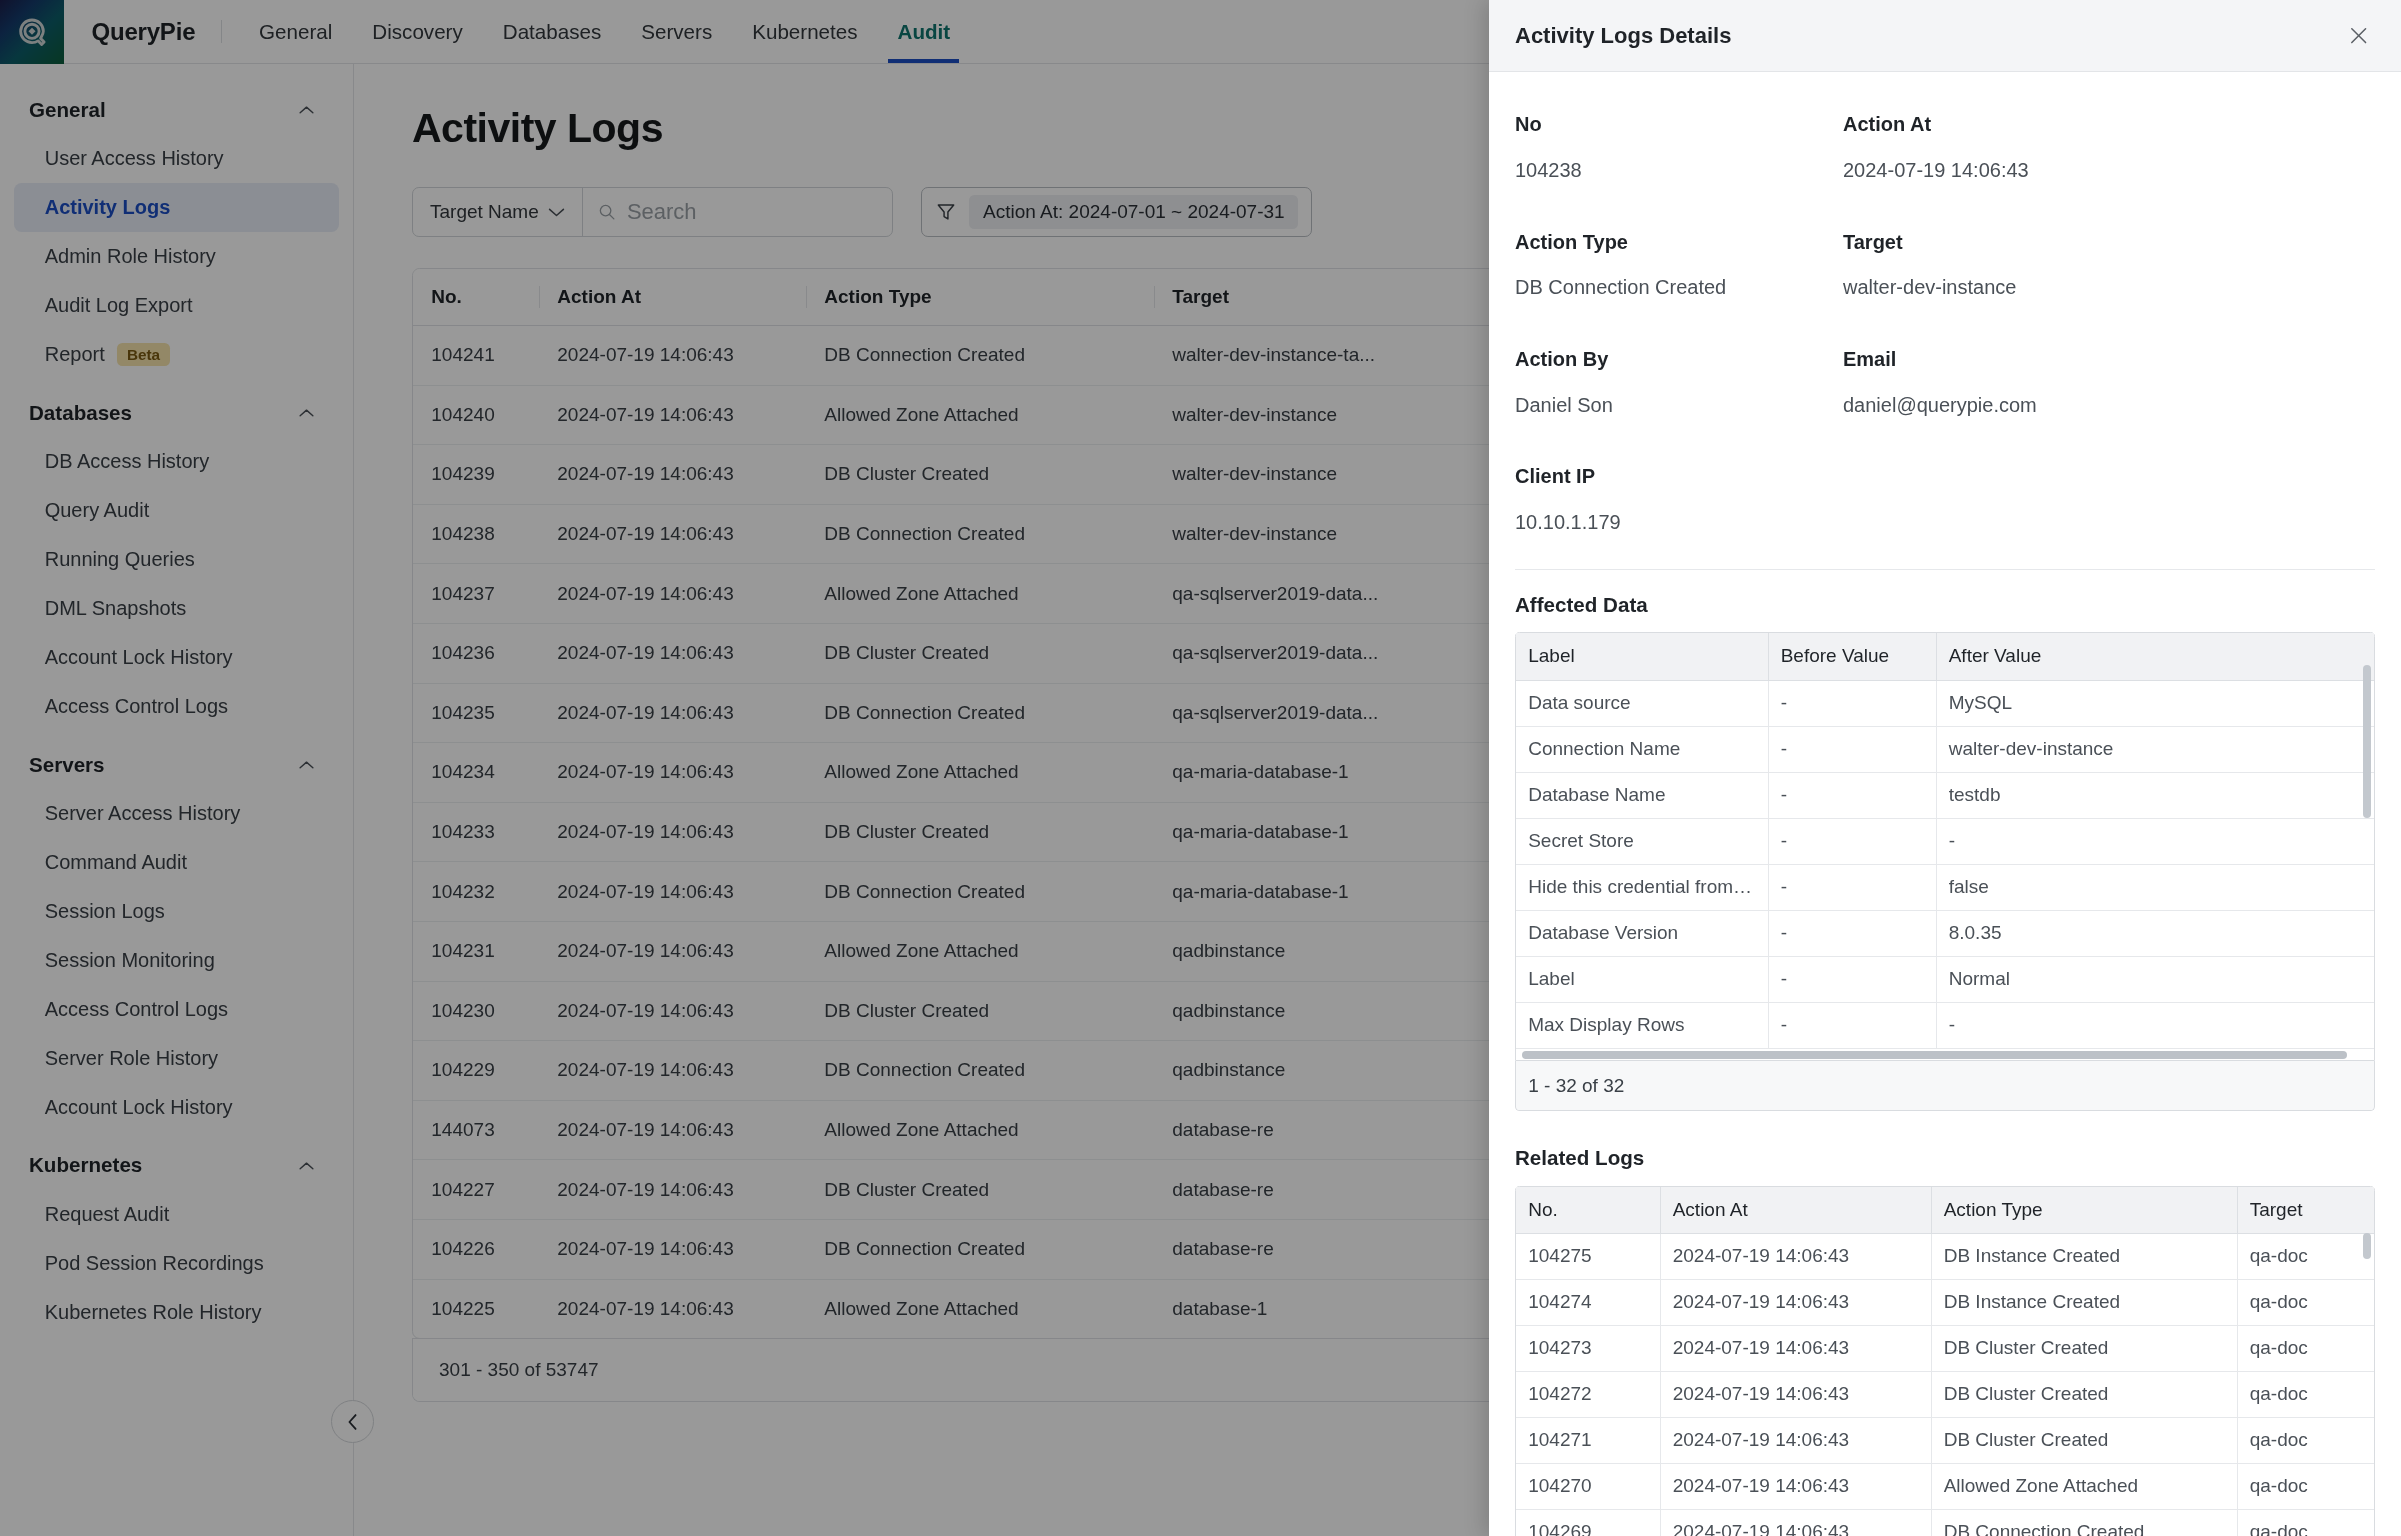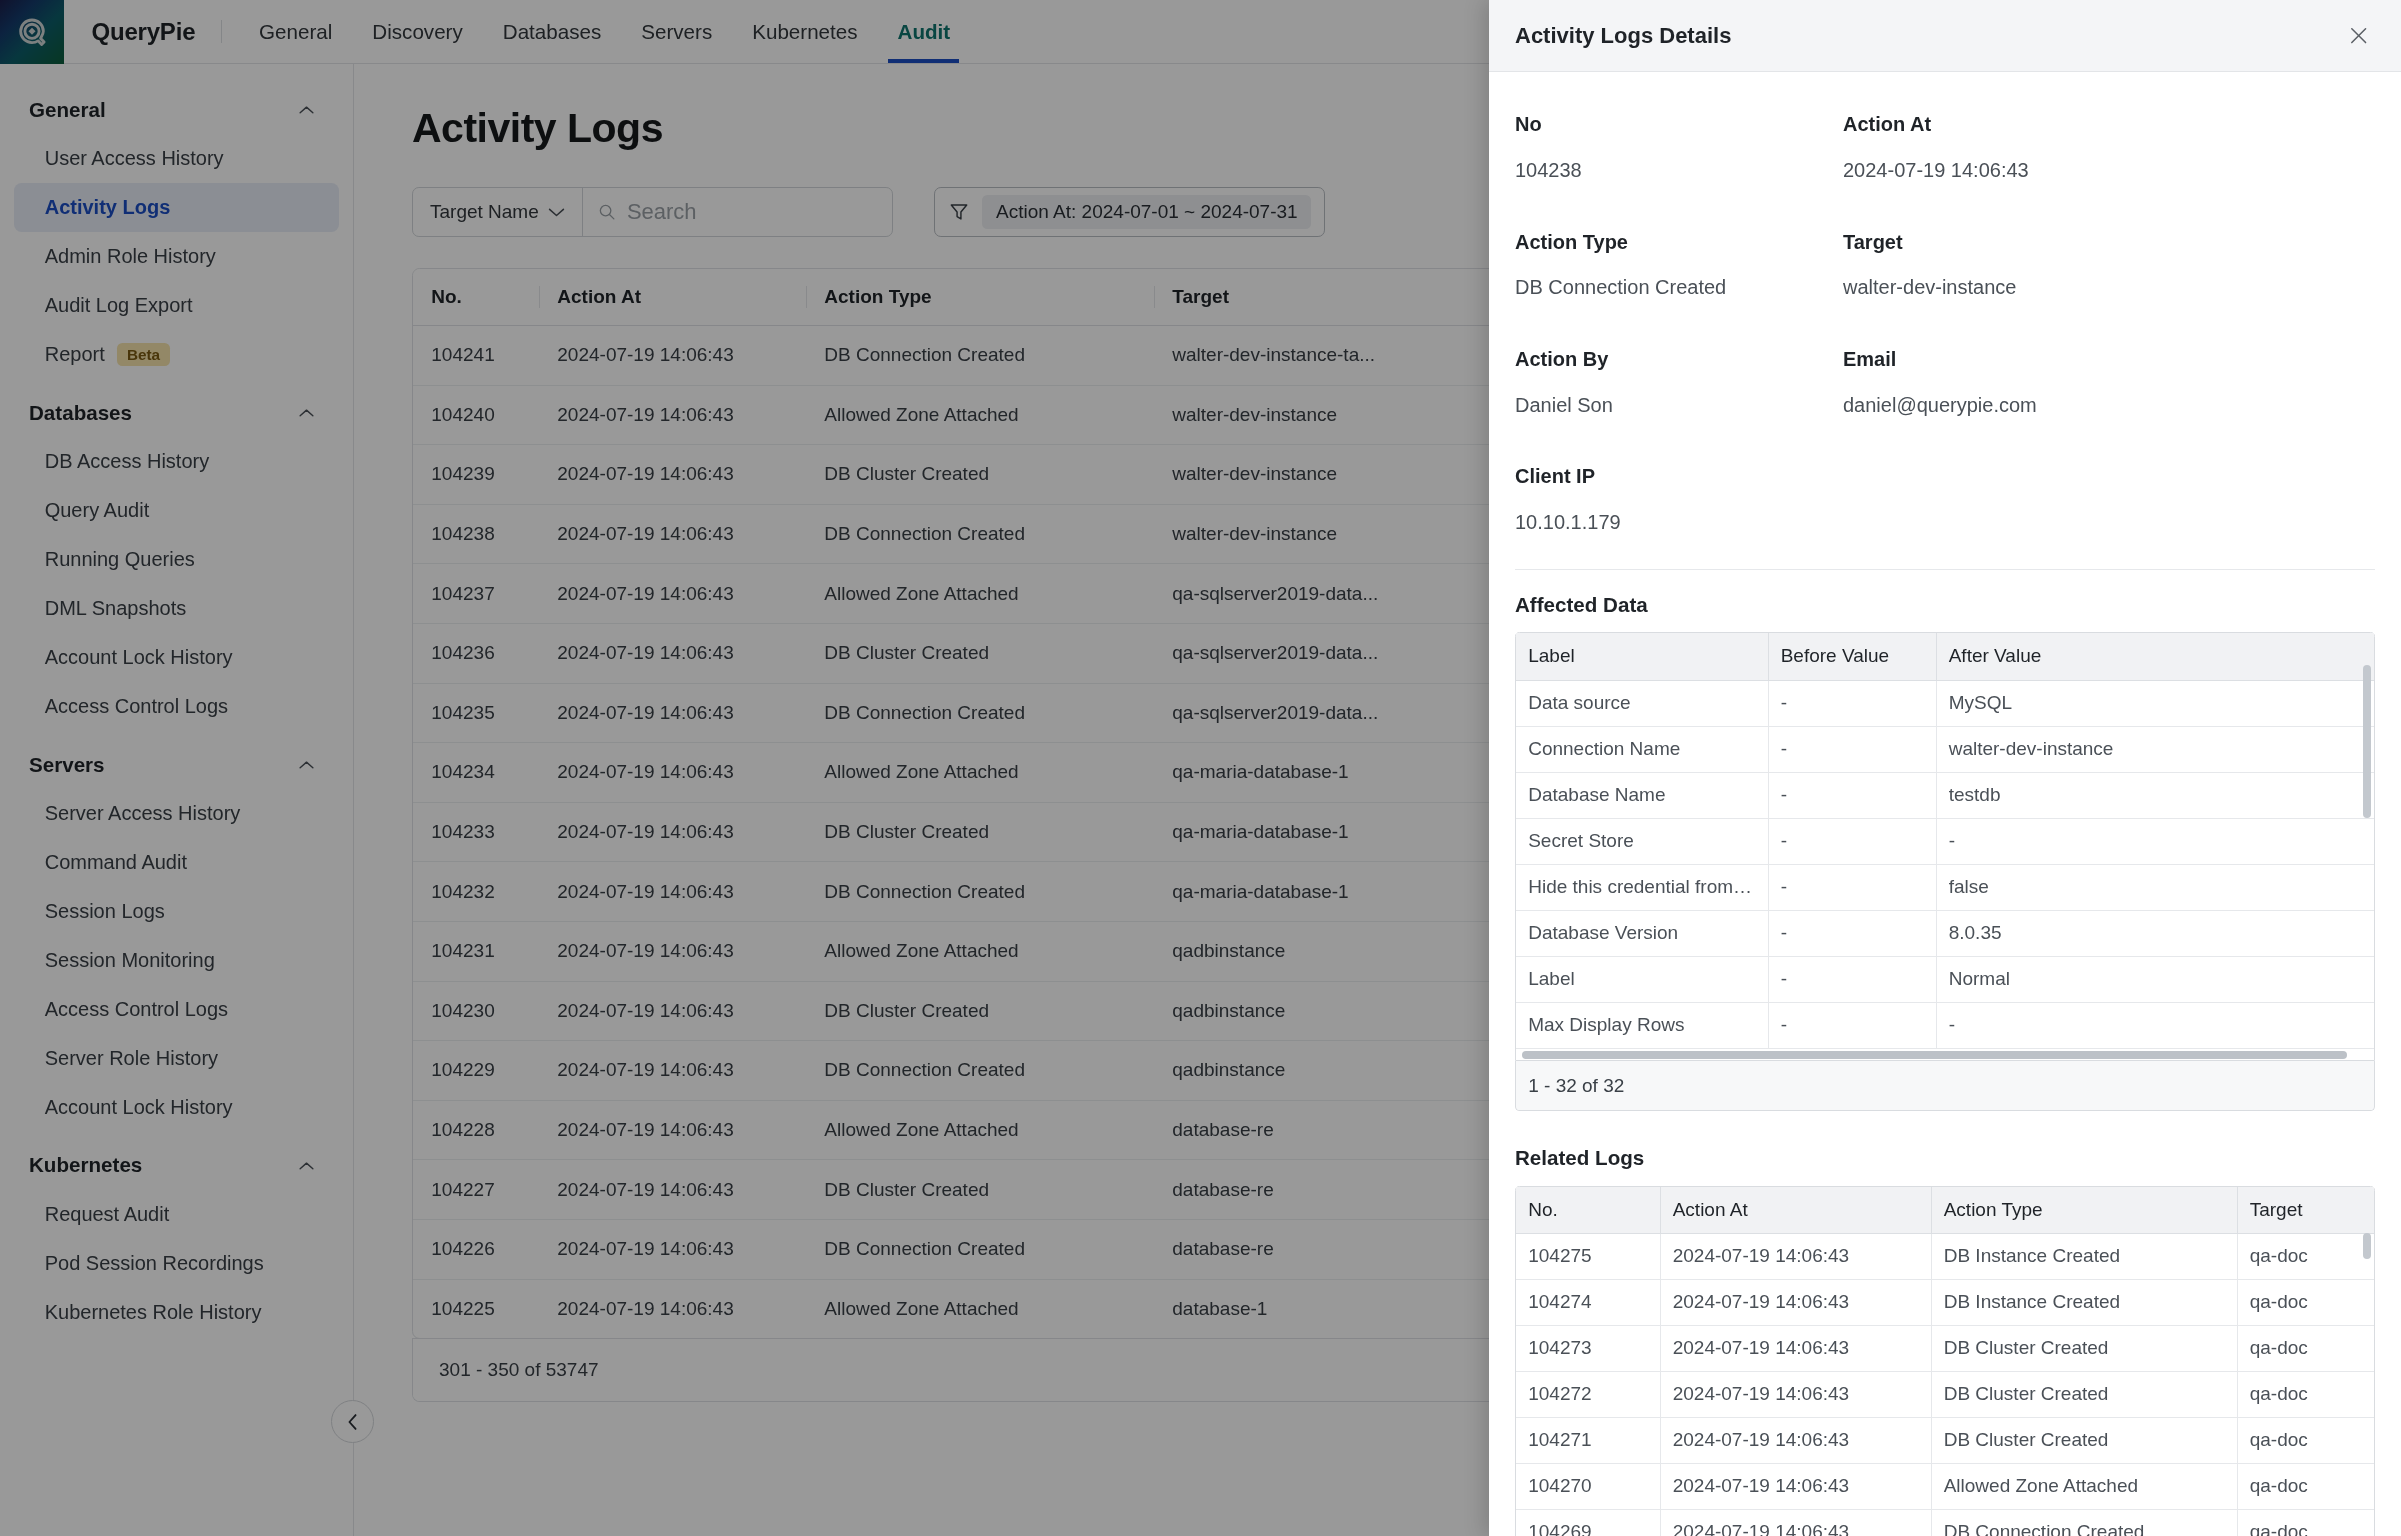--- a/index.html
+++ b/index.html
@@ -45,21 +45,21 @@
   .side-item.active { background: #e8edf7; color: #1b4ec4; font-weight: 600; }
   .badge-beta { background: #f5e3ac; color: #7a5a12; font-size: 15.3px; font-weight: 700;
                 padding: 3.8px 10px; border-radius: 5.3px; line-height: 1; }
   .collapse-btn { position: absolute; right: -21.4px; bottom: 93px; width: 43px; height: 43px;
                   border-radius: 50%; border: 0.8px solid #d4d7db; background: #fff;
                   display: flex; align-items: center; justify-content: center; cursor: pointer; }
 
   
   .main { flex: 1; min-width: 0; padding: 41px 0 0 58px; background: #ffffff; overflow: hidden; }
   .page-title { font-size: 41px; font-weight: 700; letter-spacing: -0.5px; color: #16191c; margin-bottom: 35px; }
-  .toolbar { display: flex; align-items: center; gap: 41px; margin-bottom: 31px; }
+  .toolbar { display: flex; align-items: center; gap: 28px; margin-bottom: 31px; }
   .search-wrap { display: flex; align-items: stretch; height: 50px; border: 0.8px solid #d2d6da;
                  border-radius: 6.9px; overflow: hidden; width: 481px; background: #fff; }
   .sel-target { display: flex; align-items: center; gap: 9.2px; padding: 0 17px; font-size: 19px;
                 color: #33383d; border-right: 0.8px solid #d2d6da; cursor: pointer; white-space: nowrap; }
   .search-field { flex: 1; display: flex; align-items: center; gap: 10.7px; padding: 0 15.3px; }
   .search-field input { border: 0; outline: 0; font-size: 22px; font-family: inherit; color: #a16207;
                         width: 100%; background: transparent; }
   .search-field input::placeholder { color: #9aa0a6; }
   .filter-chip { display: flex; align-items: center; gap: 13.7px; height: 50px; padding: 0 12.2px 0 13.7px;
                  border: 0.8px solid #b9bec4; border-radius: 6.9px; background: #fff; cursor: pointer; justify-content: flex-end; }
@@ -363,21 +363,21 @@
                 <td>DB Cluster Created</td>
                 <td>qadbinstance</td>
               </tr>
               <tr>
                 <td>104229</td>
                 <td>2024-07-19 14:06:43</td>
                 <td>DB Connection Created</td>
                 <td>qadbinstance</td>
               </tr>
               <tr>
-                <td>104228</td>
+                <td>144073</td>
                 <td>2024-07-19 14:06:43</td>
                 <td>Allowed Zone Attached</td>
                 <td>database-re</td>
               </tr>
               <tr>
                 <td>104227</td>
                 <td>2024-07-19 14:06:43</td>
                 <td>DB Cluster Created</td>
                 <td>database-re</td>
               </tr>

